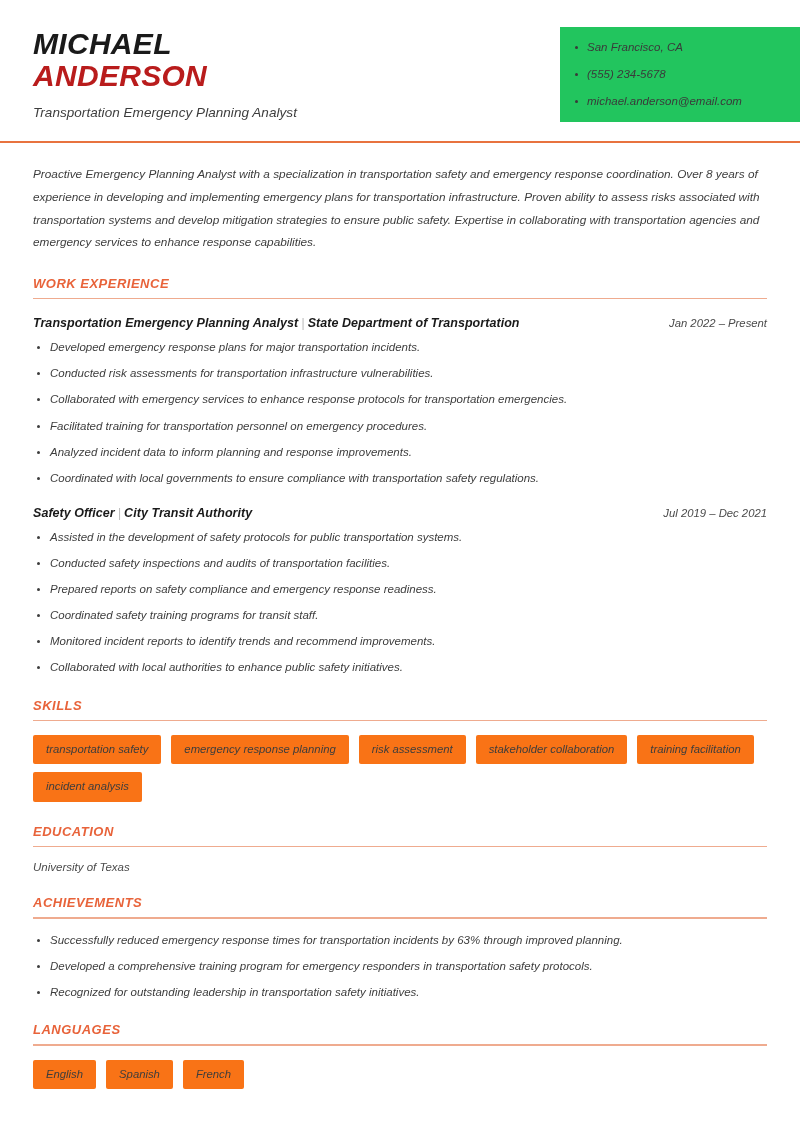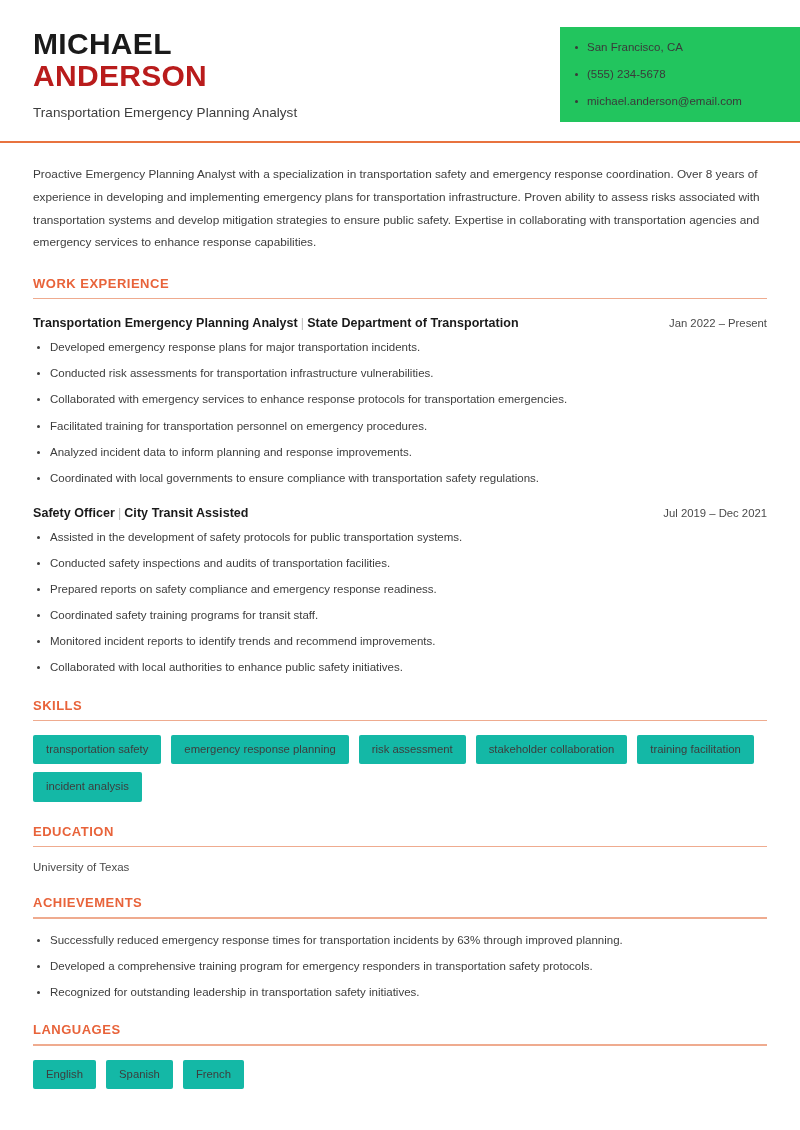--- a/index.html
+++ b/index.html
@@ -15,20 +15,21 @@
     -webkit-font-smoothing: antialiased;
     overflow: hidden;
   }
 
   .page {
     position: relative;
     width: 800px;
     height: 1130px;
     background: #ffffff;
     box-sizing: border-box;
+    font-style: italic;
   }
 
   
   .header {
     position: relative;
     padding: 20px 33px 0 33px;
     display: flex;
     justify-content: space-between;
     align-items: flex-start;
     min-height: 100px;
@@ -187,21 +188,21 @@
   .entry-block + .entry-block { margin-top: 17px; }
 
   
   .chips {
     display: flex;
     flex-wrap: wrap;
     gap: 8px 10px;
     width: 740px;
   }
   .chip {
-    background: #14b8a6;
+    background: #f97316;
     color: #3d3d3d;
     font-size: 11.3px;
     line-height: 1;
     padding: 9px 13px;
     border-radius: 2px;
     white-space: nowrap;
   }
   .chip-sm {
     padding: 9px 13px;
   }
@@ -252,21 +253,21 @@
           <li>Collaborated with emergency services to enhance response protocols for transportation emergencies.</li>
           <li>Facilitated training for transportation personnel on emergency procedures.</li>
           <li>Analyzed incident data to inform planning and response improvements.</li>
           <li>Coordinated with local governments to ensure compliance with transportation safety regulations.</li>
         </ul>
       </div>
 
       <div class="entry-block">
         <div class="entry-head">
           <div>
-            <span class="entry-title">Safety Officer</span><span class="entry-title sep">|</span><span class="entry-title">City Transit Assisted</span>
+            <span class="entry-title">Safety Officer</span><span class="entry-title sep">|</span><span class="entry-title">City Transit Authority</span>
           </div>
           <div class="entry-date">Jul 2019 – Dec 2021</div>
         </div>
         <ul class="bullets">
           <li>Assisted in the development of safety protocols for public transportation systems.</li>
           <li>Conducted safety inspections and audits of transportation facilities.</li>
           <li>Prepared reports on safety compliance and emergency response readiness.</li>
           <li>Coordinated safety training programs for transit staff.</li>
           <li>Monitored incident reports to identify trends and recommend improvements.</li>
           <li>Collaborated with local authorities to enhance public safety initiatives.</li>

